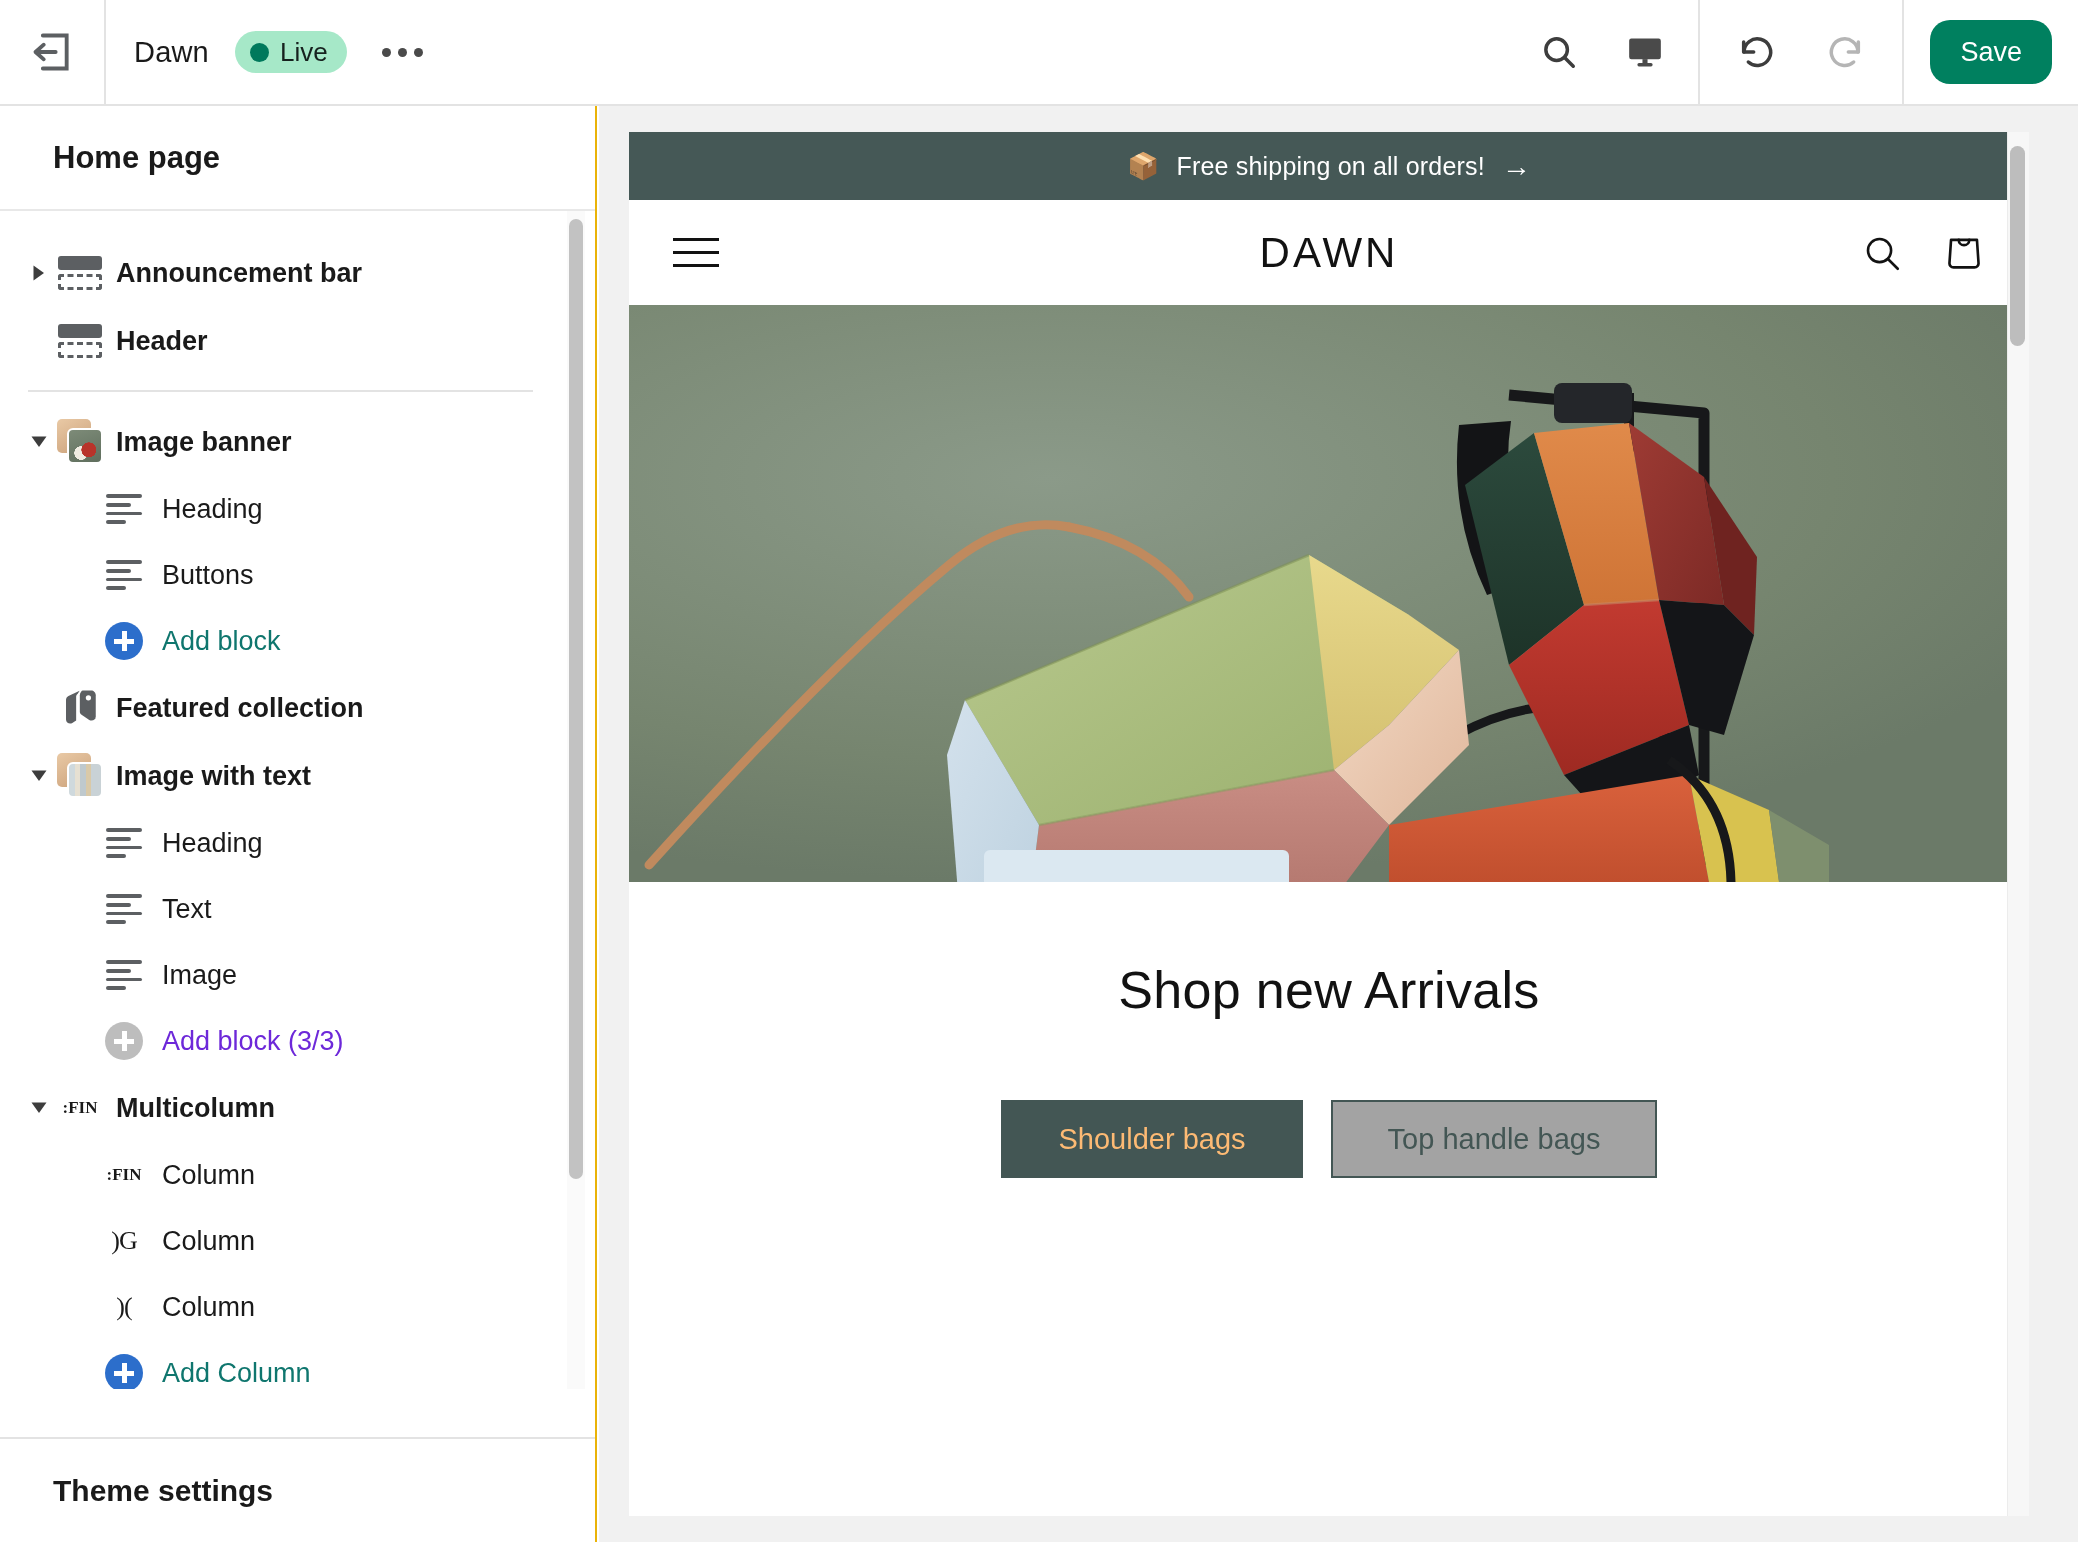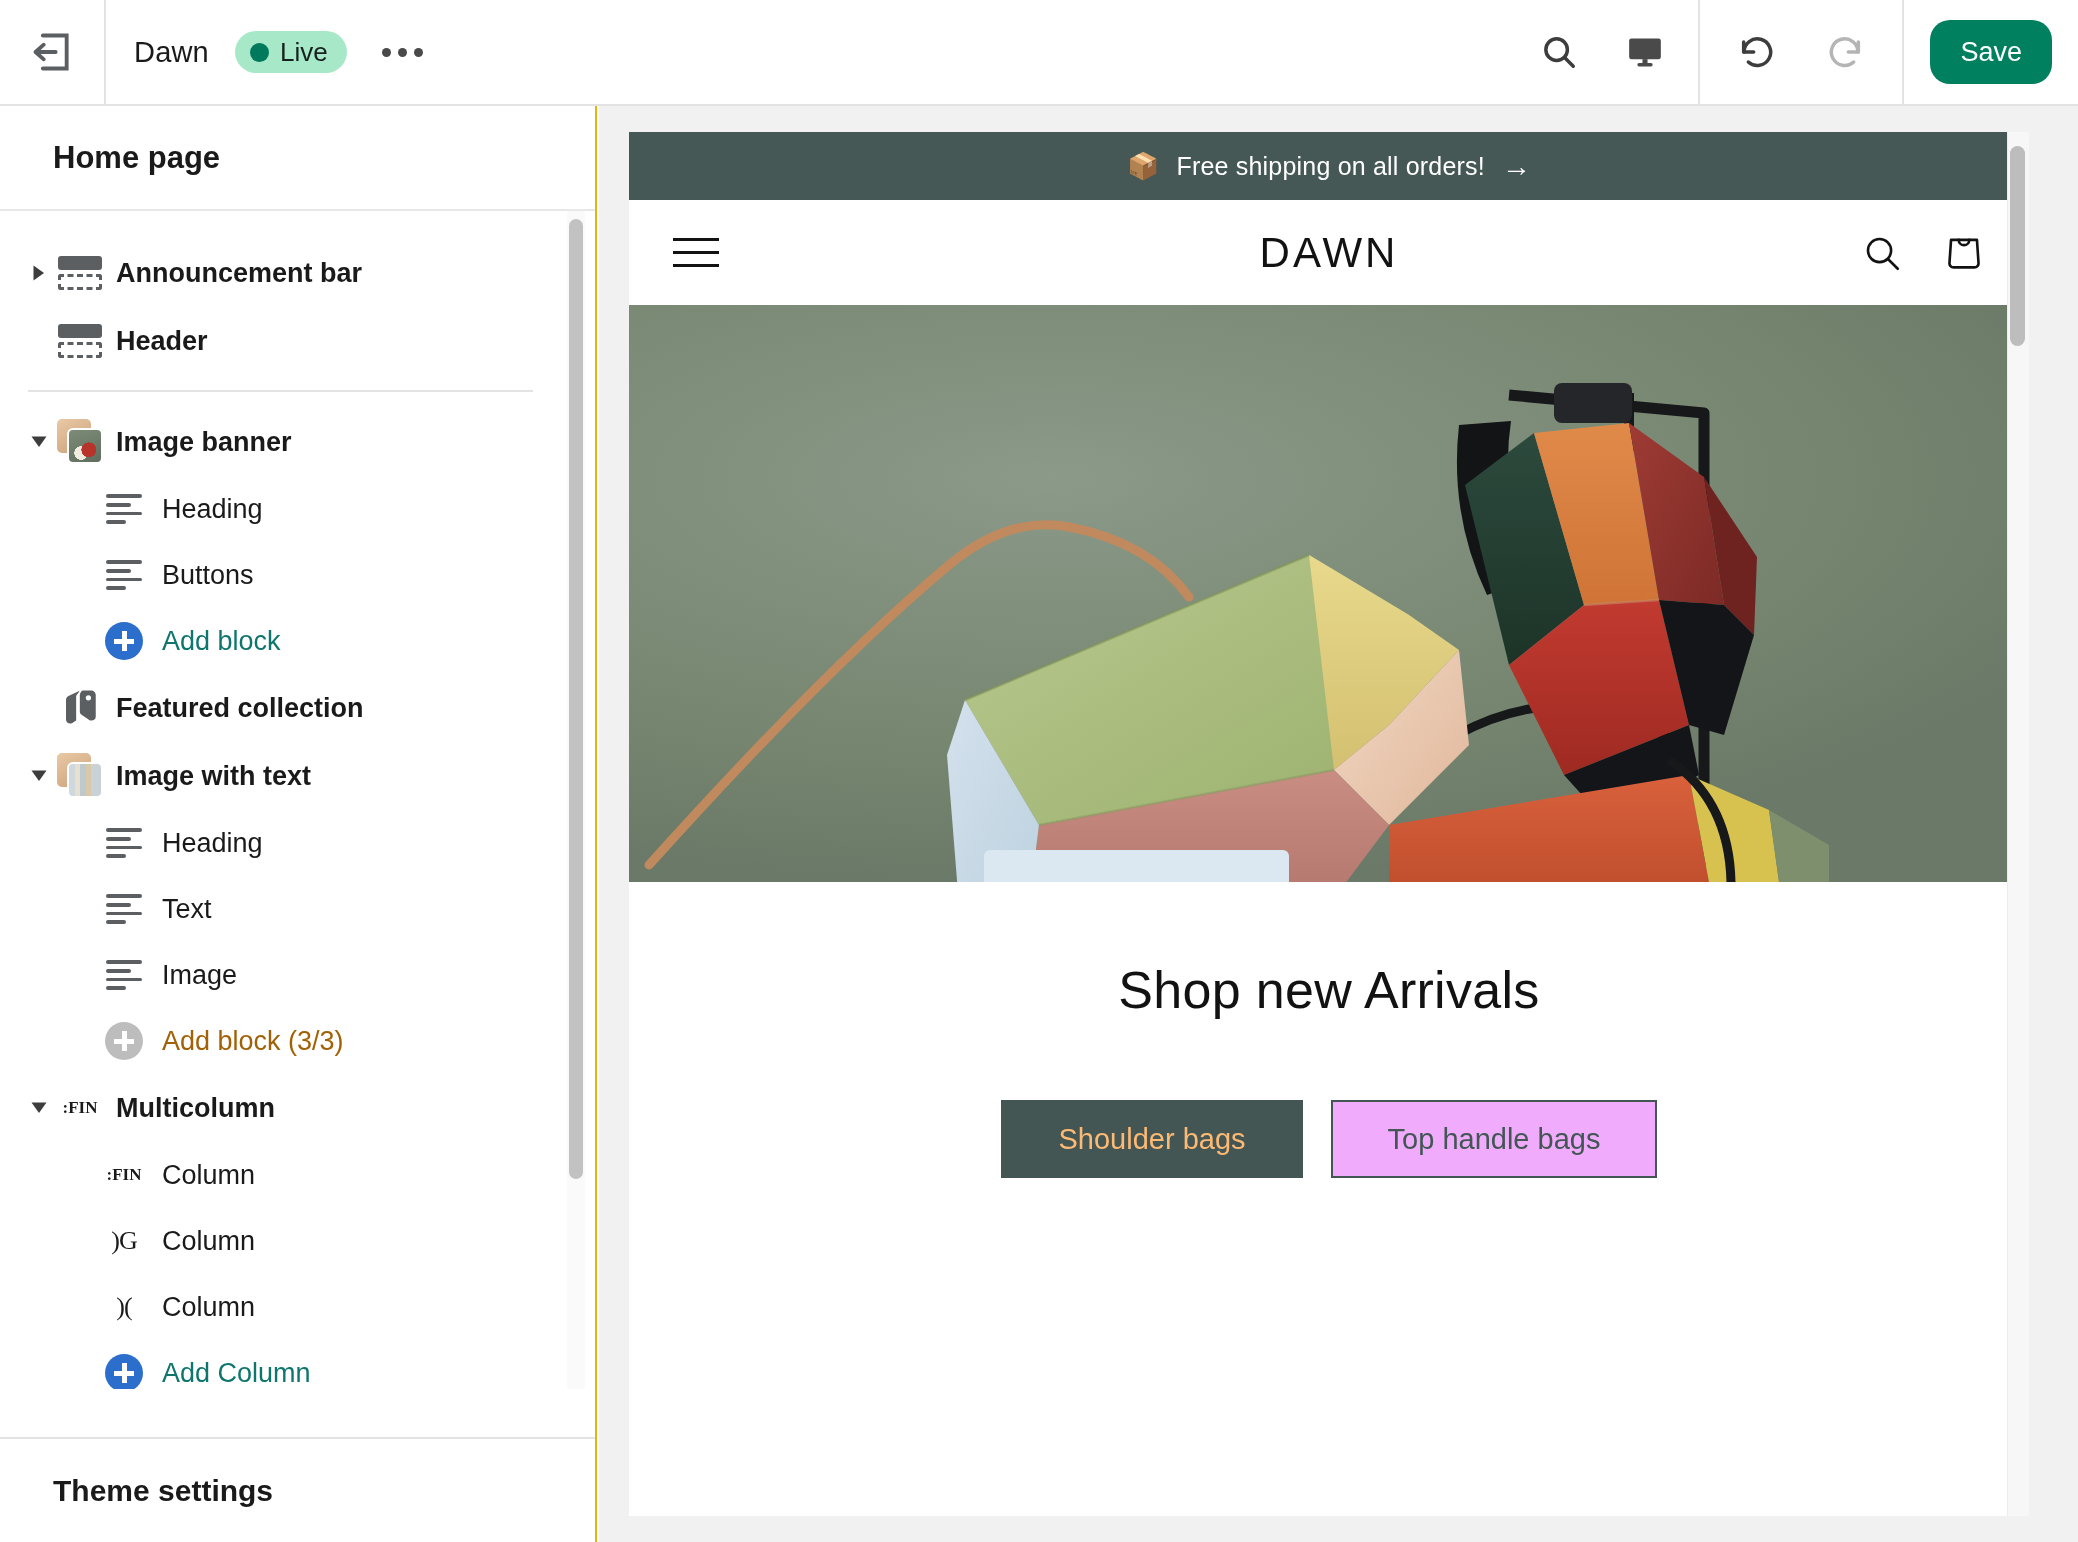--- a/index.html
+++ b/index.html
@@ -131,21 +131,21 @@
   .row.block { padding-left: 100px; height: 66px; }
   .row.block .row-label { font-weight: normal; font-size: 27px; }
   .row.block .row-icon { margin-right: 14px; }
 
   .divider {
     height: 2px; background: #e3e3e3;
     margin: 15px 62px 16px 28px;
   }
 
   .add-link .row-label { color: #0f766e; font-weight: normal; }
-  .add-link.disabled .row-label { color: #a16207; }
+  .add-link.disabled .row-label { color: #6d28d9; }
 
   .plus-circle {
     width: 38px; height: 38px; border-radius: 50%;
     background: #2c6ecb; position: relative; flex-shrink: 0;
   }
   .plus-circle.disabled { background: #bdbdbd; }
   .plus-circle::before, .plus-circle::after {
     content: ''; position: absolute; background: #fff;
   }
   .plus-circle::before { left: 9px; top: 17px; width: 20px; height: 5px; }
@@ -272,21 +272,21 @@
   .hero-buttons {
     margin-top: 80px;
     display: flex; justify-content: center; gap: 28px;
   }
   .btn-primary {
     background: #435654; color: #fdba74;
     border: none; height: 78px; width: 302px;
     font-size: 29px; font-family: inherit; cursor: pointer;
   }
   .btn-secondary {
-    background: #f0abfc; color: #435654;
+    background: #a3a3a3; color: #435654;
     border: 2px solid #435654; height: 78px; width: 326px;
     font-size: 29px; font-family: inherit; cursor: pointer;
   }
 
   .preview-scroll-track {
     position: absolute; top: 0; right: 0;
     width: 22px; height: 100%;
     background: #f7f7f7;
     border-left: 1px solid #ececec;
   }

